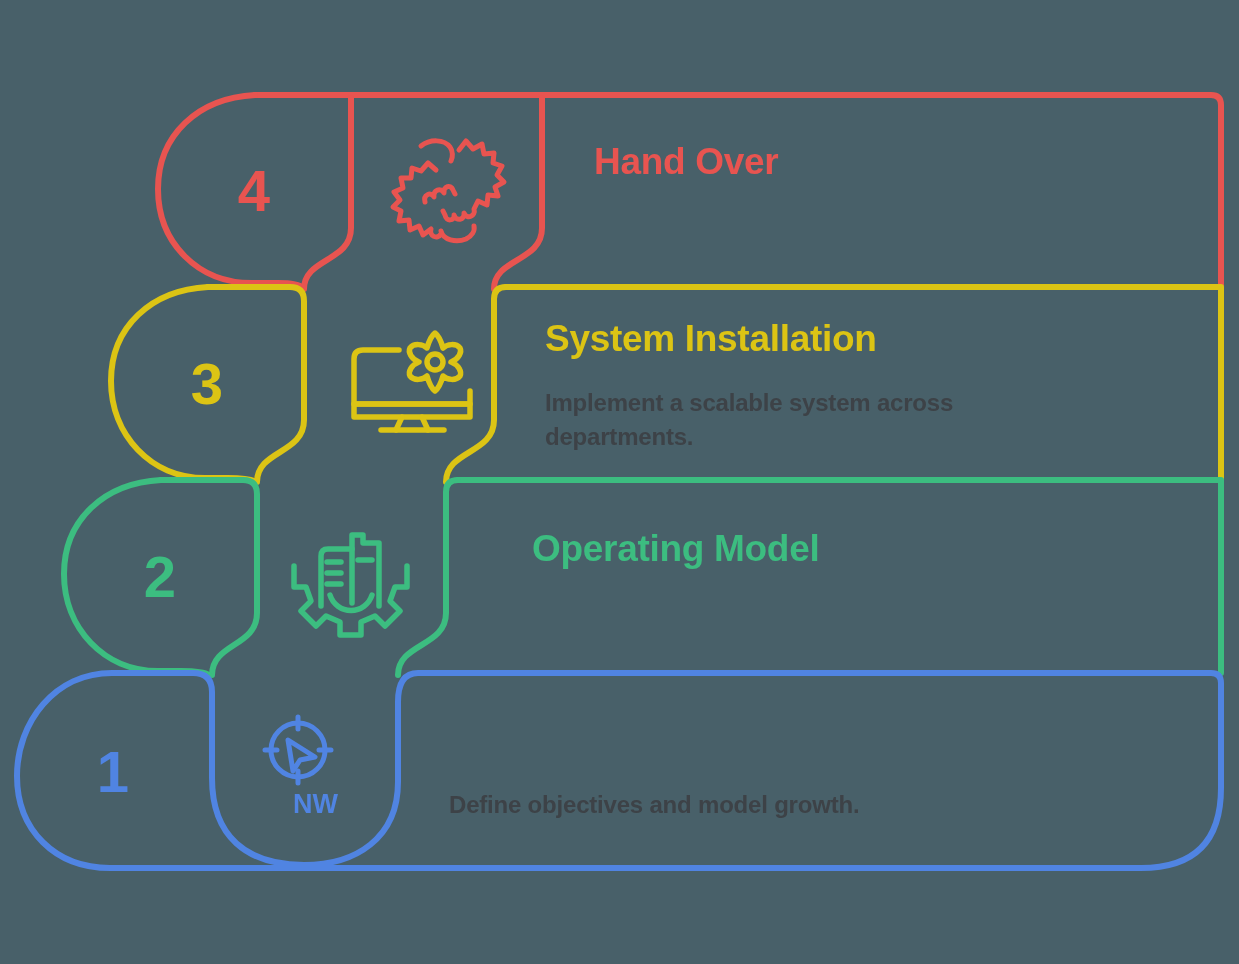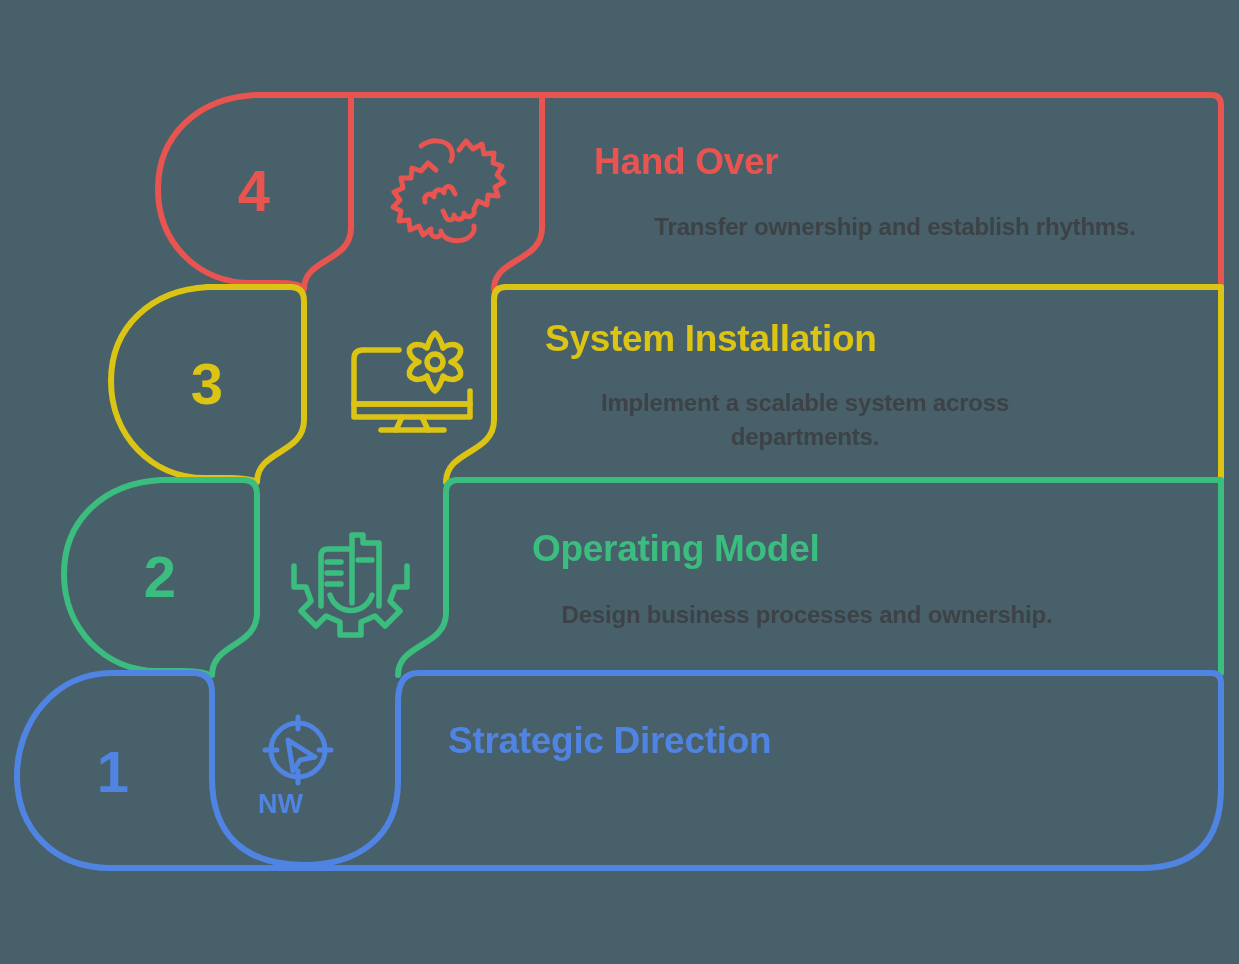--- a/index.html
+++ b/index.html
@@ -4,31 +4,31 @@
 <style>
   html,body{margin:0;padding:0;background:#486069;}
   #canvas{
     position:relative;
     width:1239px;height:964px;
     background:#486069;
     overflow:hidden;
     font-family:"Liberation Sans","DejaVu Sans",sans-serif;
   }
   #outlines{position:absolute;left:0;top:0;}
-  .txt{position:absolute;line-height:1.15;text-align:center;}
+  .txt{position:absolute;line-height:1.15;}
   .step-number{
     font-size:58px;font-weight:700;text-align:center;width:120px;
   }
   .step-title{font-size:37px;font-weight:700;letter-spacing:-0.3px;white-space:nowrap;}
   .step-desc{
     font-size:24px;font-weight:700;color:#3d4247;letter-spacing:-0.2px;
     line-height:1.42;
   }
   .compass-label{
-    font-size:27px;font-weight:700;text-align:left;width:80px;
+    font-size:27px;font-weight:700;text-align:right;width:80px;
   }
   .c-red{color:#e85450;}
   .c-yellow{color:#dcc414;}
   .c-green{color:#3cbd80;}
   .c-blue{color:#5084e2;}
 </style>
 </head>
 <body>
 
 <div id="canvas">
@@ -88,27 +88,25 @@
 
     <g stroke-width="5" stroke="#5084e2">
       <circle cx="298" cy="750" r="27"></circle>
       <path d="M 298 717 V 729 M 298 771 V 783 M 265 750 H 277 M 319 750 H 331"></path>
       <path d="M 288 740 L 315 757 L 300 760 L 293 771 Z"></path>
     </g>
   </svg>
 
   <div class="txt step-number c-red" style="left:194px;top:158px;">4</div>
   <div class="txt step-title c-red" style="left:594px;top:141px;">Hand Over</div>
-  <div class="txt step-desc" style="left:595px;top:210px;width:600px;">Transfer ownership and establish rhythms.</div>
 
   <div class="txt step-number c-yellow" style="left:147px;top:351px;">3</div>
   <div class="txt step-desc" style="left:545px;top:386px;width:520px;">Implement a scalable system across departments.</div>
   <div class="txt step-title c-yellow" style="left:545px;top:318px;">System Installation</div>
 
   <div class="txt step-number c-green" style="left:100px;top:544px;">2</div>
   <div class="txt step-title c-green" style="left:497px;top:528px;margin-left:35px;">Operating Model</div>
-  <div class="txt step-desc" style="left:497px;top:598px;width:620px;">Design business processes and ownership.</div>
 
   <div class="txt step-number c-blue" style="left:53px;top:739px;">1</div>
-  <div class="txt step-title c-blue" style="left:448px;top:720px;">Strategic Direction</div>
+  <div class="txt step-desc" style="left:449px;top:788px;width:620px;">Define objectives and model growth.</div>
   <div class="txt compass-label c-blue" style="left:258px;top:789px;">NW</div>
 
 </div>
 
 </body></html>

